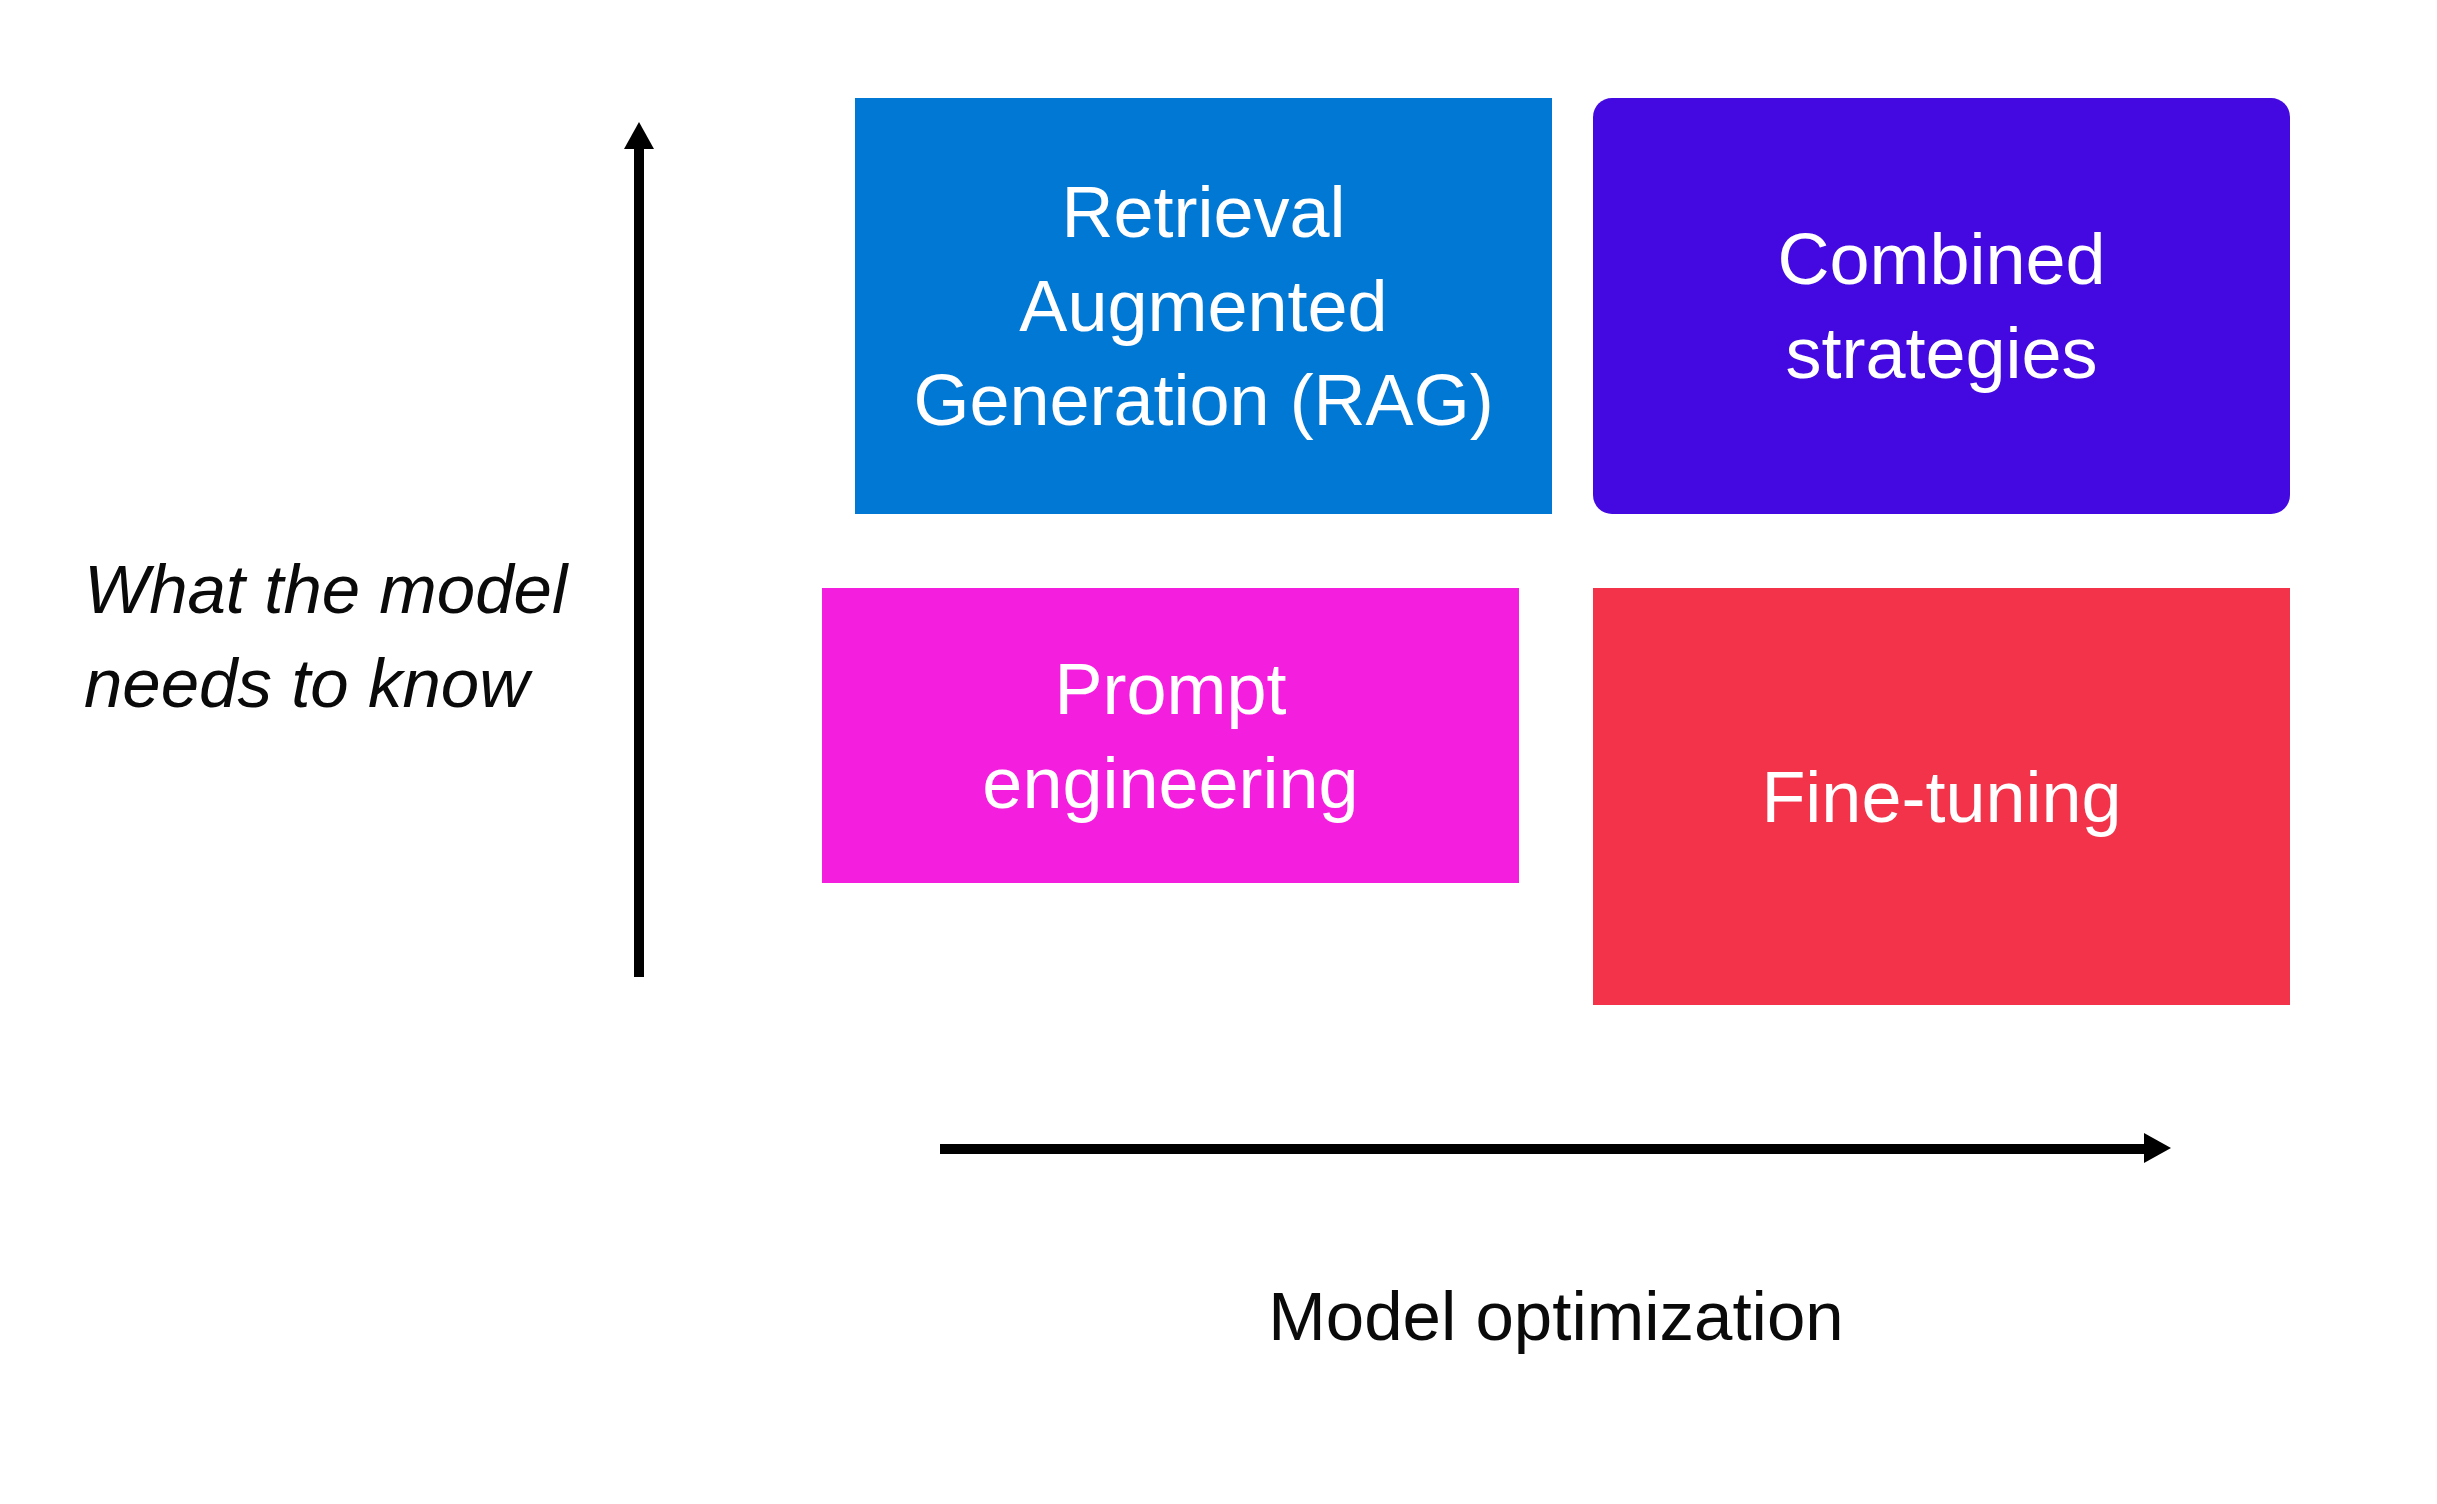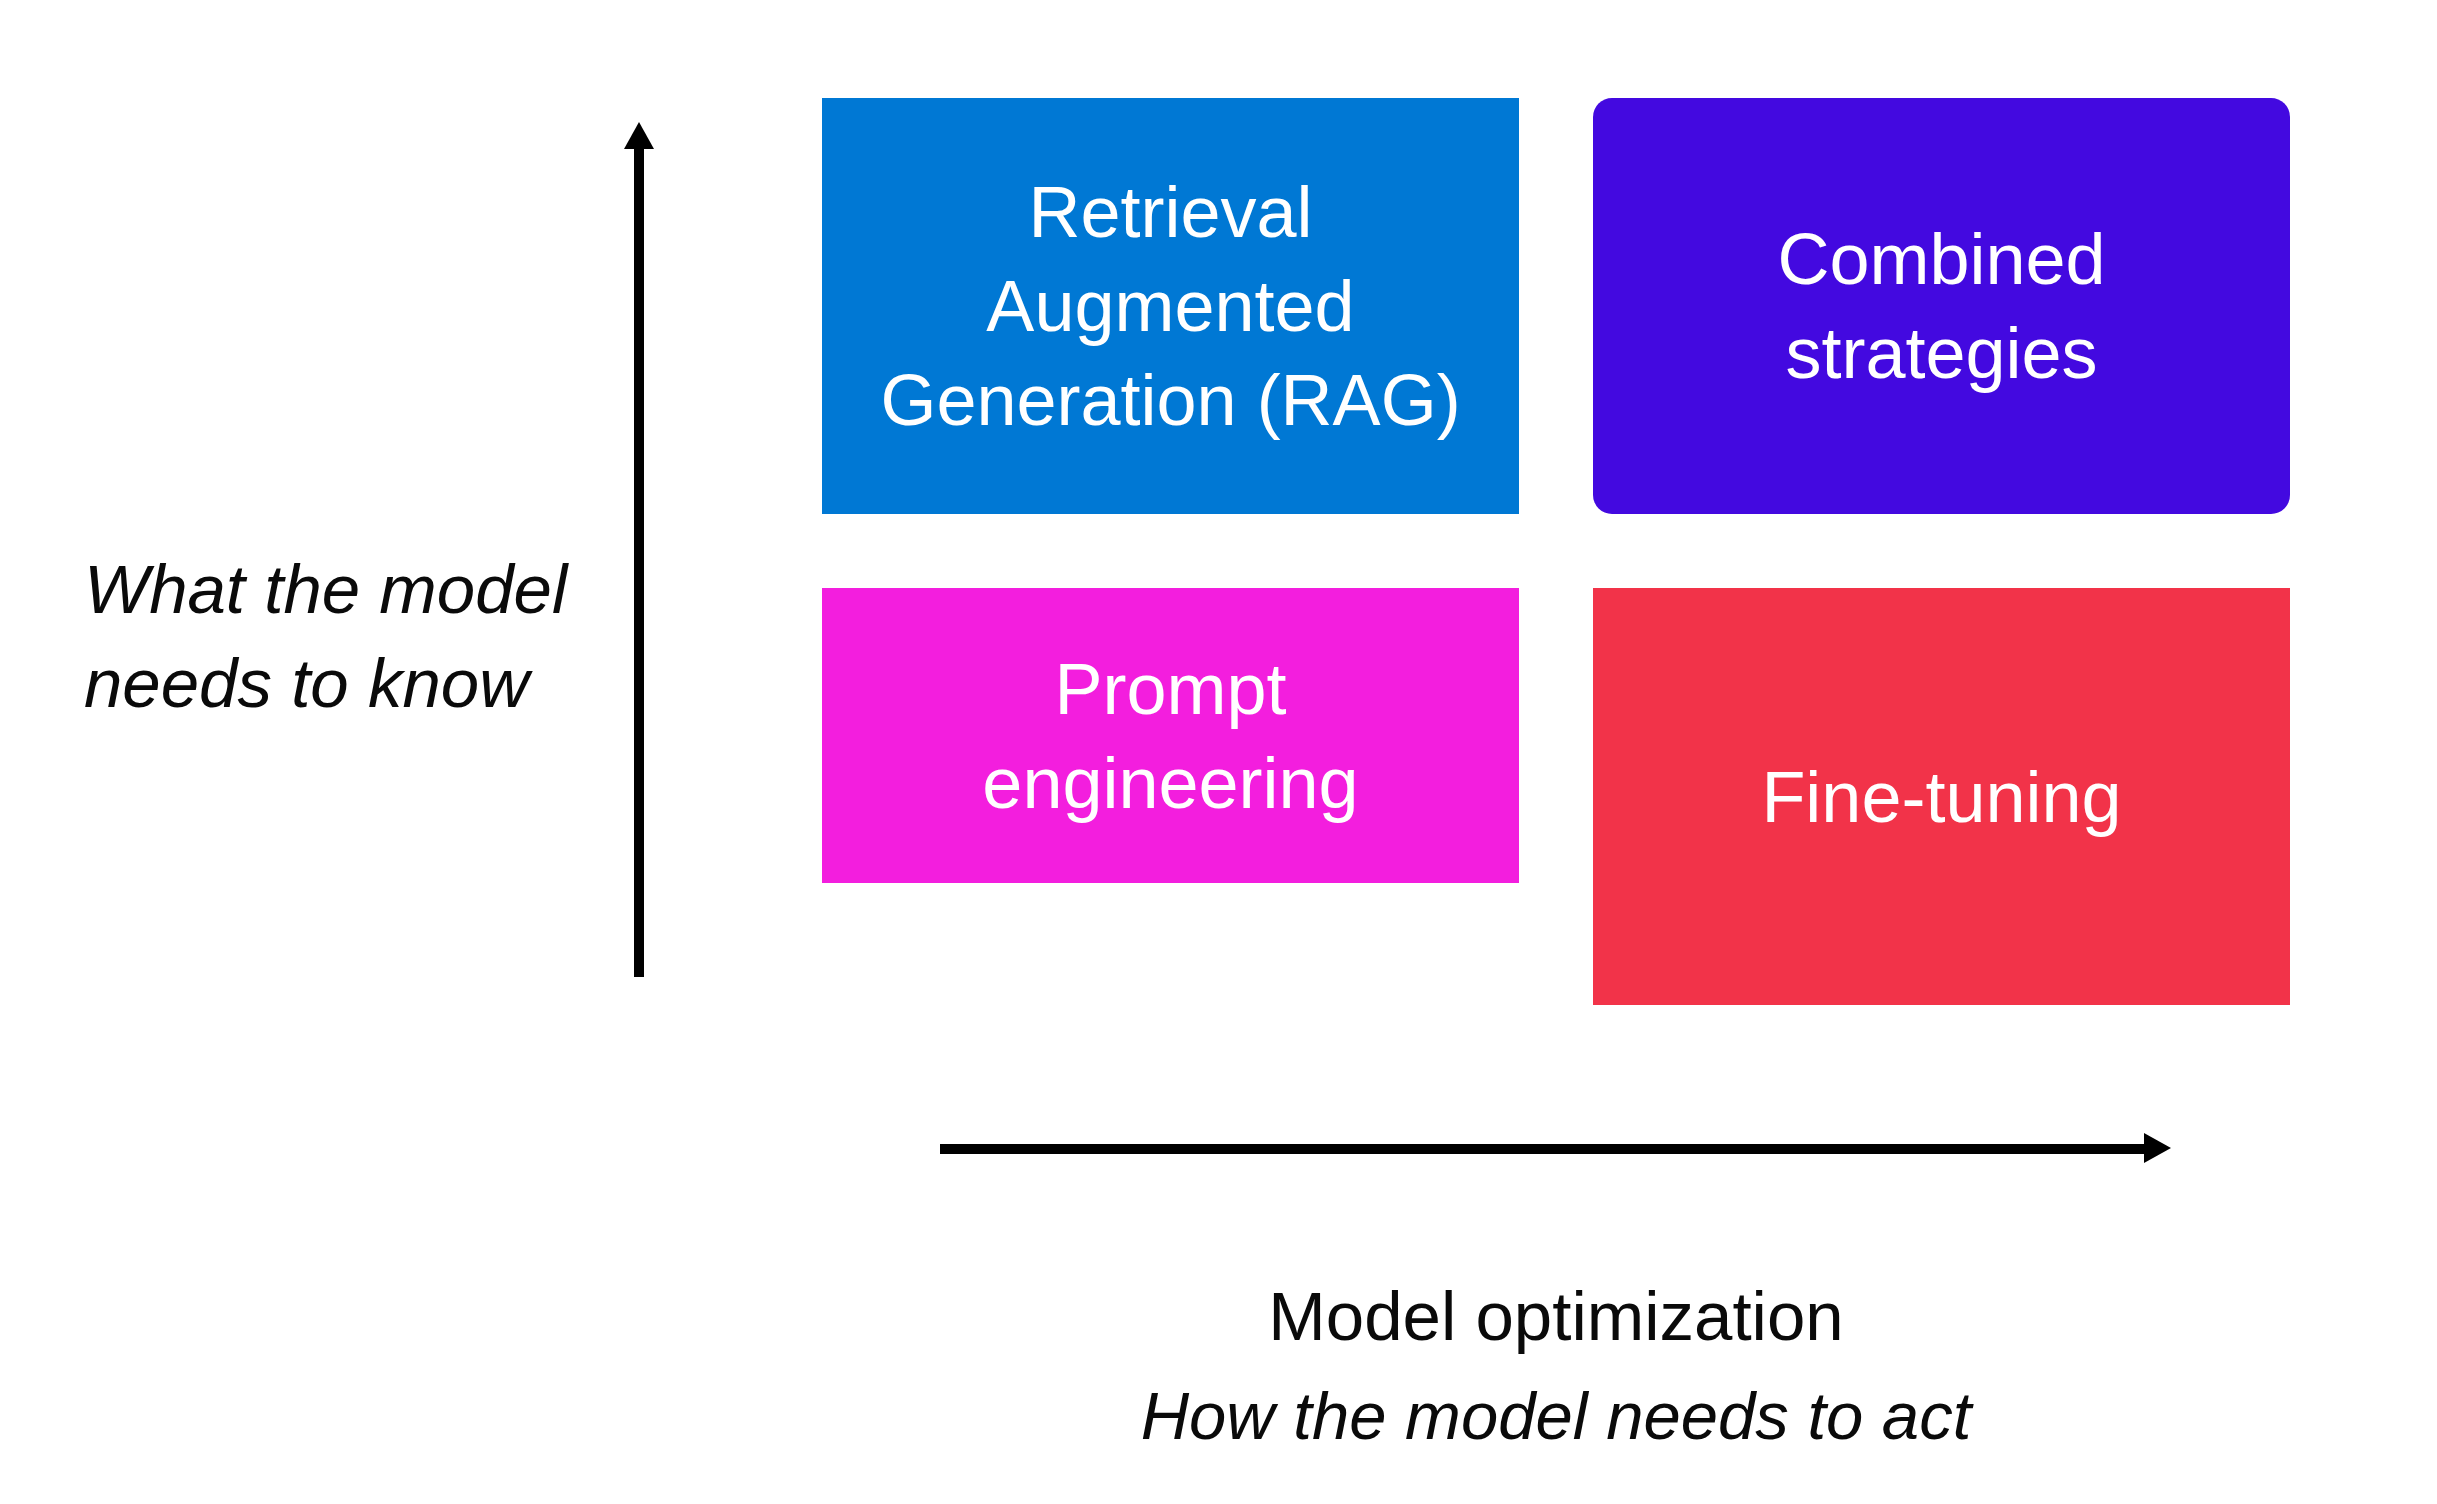--- a/index.html
+++ b/index.html
@@ -44,21 +44,21 @@
 
   
   .quad {
     position: absolute;
     width: 697px;
     display: flex;
     align-items: center;
     justify-content: center;
     text-align: center;
   }
-  .quad-tl { left: 822px;  top: 98px; height: 416px; }
+  .quad-tl { left: 855px;  top: 98px; height: 416px; }
   .quad-tr { left: 1593px; top: 98px; height: 416px; border-radius: 19px; }
   .quad-bl { left: 822px;  top: 588px; height: 295px; }
   .quad-br { left: 1593px; top: 588px; height: 417px; }
   .quad-label {
     color: #ffffff;
     font-size: 72px;
     line-height: 94px;
     font-weight: 400;
   }
   .quad-label span { display: block; }
@@ -130,17 +130,16 @@
   </div>
 
   <div class="quad quad-br" style="background: rgb(242, 51, 73);">
     <div class="quad-label" style="color: rgb(255, 255, 255);">
       <span>Fine-tuning</span>
     </div>
   </div>
 
   <div class="xlabel" style="color: rgb(10, 10, 10);">
     <div class="xlabel-title">Model optimization</div>
-    <div class="xlabel-sub">How the model needs to act</div>
   </div>
 
 </div>
 
 
 </body></html>

